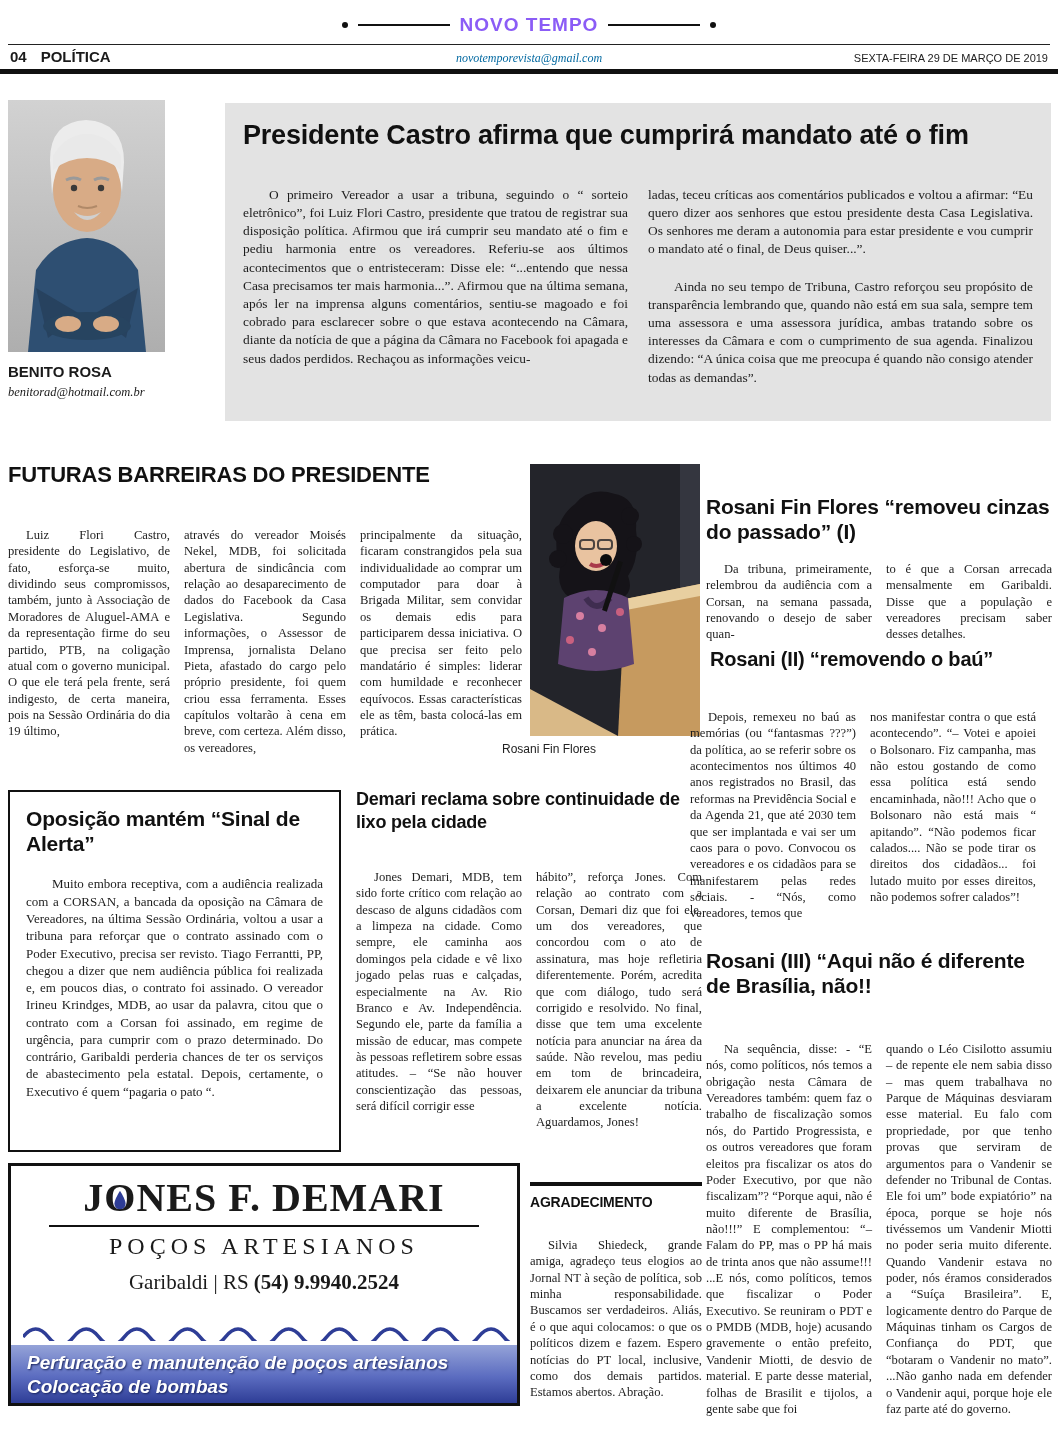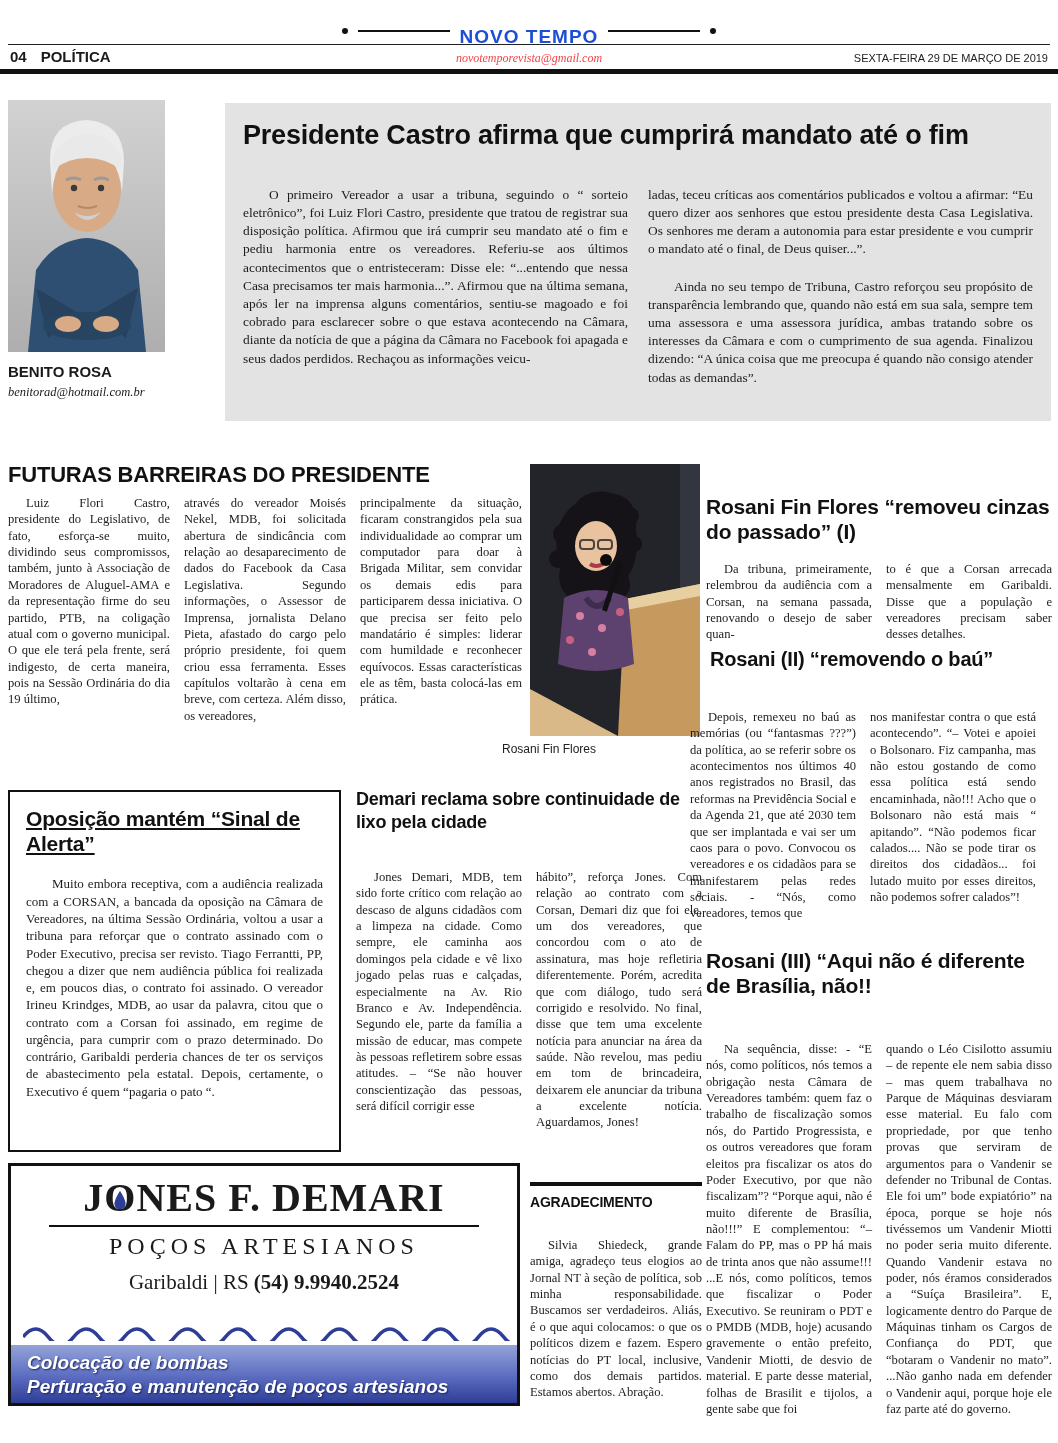--- a/index.html
+++ b/index.html
@@ -7,26 +7,26 @@
   .page {
     position:relative; width:1058px; height:1443px; margin:0 auto;
     background:#ffffff; color:#1a1a1a; overflow:hidden;
     font-family:"Liberation Serif", serif;
   }
   
   .mast-title-row { position:absolute; top:14px; left:0; width:100%;
     display:flex; align-items:center; justify-content:center; gap:10px; }
   .orn-line { width:92px; height:2px; background:#111; }
   .orn-dot { width:6px; height:6px; background:#111; border-radius:50%; }
-  .mast-title { font:700 19px "Liberation Sans", sans-serif; letter-spacing:1px; color:#1d4ed8;margin-top:12px; }
+  .mast-title { font:700 19px "Liberation Sans", sans-serif; letter-spacing:1px; color:#8b5cf6; }
   .thin-rule { position:absolute; top:44px; left:8px; right:8px; height:1px; background:#222; }
   .pagesec { position:absolute; top:48px; left:10px; font:700 15px "Liberation Sans", sans-serif; }
   .pagesec .num { margin-right:14px; }
   .mast-email { position:absolute; top:51px; left:0; width:100%; text-align:center;
-    font:italic 12px "Liberation Serif", serif; color:#ef4444; }
+    font:italic 12px "Liberation Serif", serif; color:#0369a1; }
   .mast-date { position:absolute; top:52px; right:10px; font:11px "Liberation Sans", sans-serif; color:#222; }
   .thick-rule { position:absolute; top:69px; left:0; right:0; height:5px; background:#111; }
 
   
   .col { text-align:justify; font-size:12.6px; line-height:1.3; color:#1c1c1c; }
   .col p { text-indent:18px;margin-top:19px; }
   .col p.cont { text-indent:0; }
   .headline { font-family:"Liberation Sans", sans-serif; font-weight:700; color:#111; letter-spacing:-0.2px; }
 
   
@@ -36,41 +36,41 @@
   .lead-box { position:absolute; left:225px; top:103px; width:826px; height:318px;
     background:#e3e3e3; padding:14px 18px 12px; }
   .lead-headline { font-size:27px; line-height:1.1; margin:4px 0 16px; }
   .lead-cols { display:flex; gap:20px; }
   .lead-cols .col { flex:1; font-size:13.4px; line-height:1.36; }
   .lead-cols .col p { text-indent:26px; }
   .lead-cols .col p.cont { text-indent:0; }
 
   
   .futuras-headline { position:absolute; left:8px; top:462px; font-size:22px; }
-  .futuras-cols { position:absolute; left:8px; top:476px; width:514px; display:flex; gap:14px; }
+  .futuras-cols { position:absolute; left:8px; top:508px; width:514px; display:flex; gap:14px; }
   .futuras-cols .col { flex:1; }
 
   .rosani-photo { position:absolute; left:530px; top:464px; width:170px; height:272px; }
   .photo-caption { position:absolute; left:502px; top:742px; font:12px "Liberation Sans", sans-serif; color:#222; }
 
   
   .r1-headline { position:absolute; left:706px; top:462px; width:346px; font-size:21px; line-height:1.2;margin-top:32px; }
   .r1-cols { position:absolute; left:706px; top:542px; width:346px; display:flex; gap:14px; }
   .r1-cols .col { flex:1; }
   .r2-headline { position:absolute; left:710px; top:648px; width:346px; font-size:20px; }
   .r2-cols { position:absolute; left:690px; top:690px; width:346px; display:flex; gap:14px; }
   .r2-cols .col { flex:1; }
   .r3-headline { position:absolute; left:706px; top:948px; width:346px; font-size:21px; line-height:1.2; }
   .r3-cols { position:absolute; left:706px; top:1022px; width:346px; display:flex; gap:14px; }
   .r3-cols .col { flex:1; }
 
   
   .oposicao-box { position:absolute; left:8px; top:790px; width:333px; height:362px;
     border:2px solid #111; padding:14px 16px 10px; }
-  .oposicao-headline { font-size:21px; line-height:1.2; margin-bottom:12px;text-decoration:underline; }
+  .oposicao-headline { font-size:21px; line-height:1.2; margin-bottom:12px; }
   .oposicao-body { font-size:13px; line-height:1.33; }
   .oposicao-body p { text-indent:26px; }
 
   
   .demari-headline { position:absolute; left:356px; top:788px; width:346px; font-size:18px; line-height:1.25; }
   .demari-cols { position:absolute; left:356px; top:850px; width:346px; display:flex; gap:14px; }
   .demari-cols .col { flex:1; }
 
   
   .ad-box { position:absolute; left:8px; top:1163px; width:512px; height:243px;
@@ -251,22 +251,22 @@
     <div class="ad-rule"></div>
     <div class="ad-sub">POÇOS ARTESIANOS</div>
     <div class="ad-contact">
       <span>Garibaldi | RS</span>
       <span class="phone">(54) 9.9940.2524</span>
     </div>
     <svg class="ad-wave" viewBox="0 0 480 22" width="100%" height="22" preserveAspectRatio="none">
       <path d="M0 18 Q12 2 24 18 T48 18 T72 18 T96 18 T120 18 T144 18 T168 18 T192 18 T216 18 T240 18 T264 18 T288 18 T312 18 T336 18 T360 18 T384 18 T408 18 T432 18 T456 18 T480 18" fill="none" stroke="#2e3d96" stroke-width="3.5"></path>
     </svg>
     <div class="ad-banner">
+      <div>Perfuração e manutenção de poços artesianos</div>
       <div>Colocação de bombas</div>
-      <div>Perfuração e manutenção de poços artesianos</div>
     </div>
   </div>
 
   <div class="agr-rule"></div>
   <h3 class="headline agr-headline">AGRADECIMENTO</h3>
   <div class="col agr-body">
     <p>Silvia Shiedeck, grande amiga, agradeço teus elogios ao Jornal NT à seção de política, sob minha responsabilidade. Buscamos ser verdadeiros. Aliás, é o que aqui colocamos: o que os políticos dizem e fazem. Espero notícias do PT local, inclusive, como dos demais partidos. Estamos abertos. Abração.</p>
   </div>
 
 </div>

